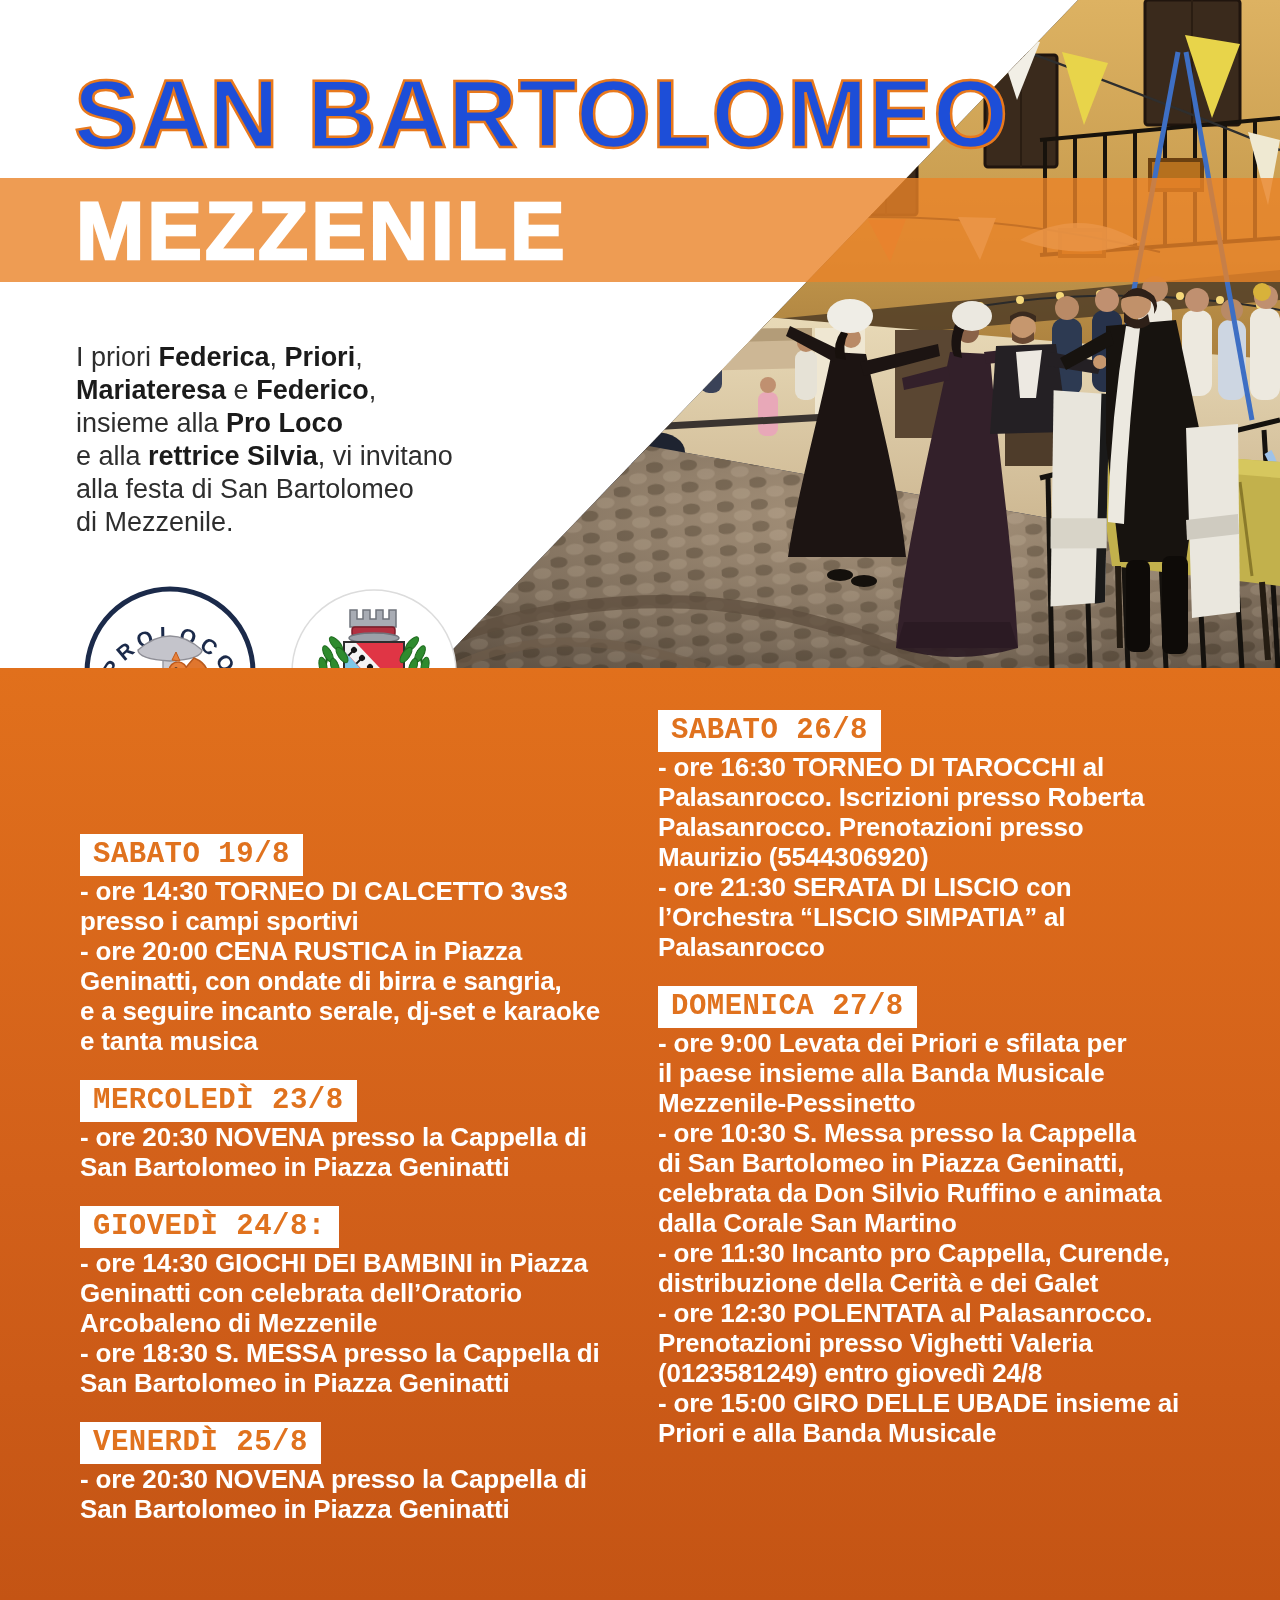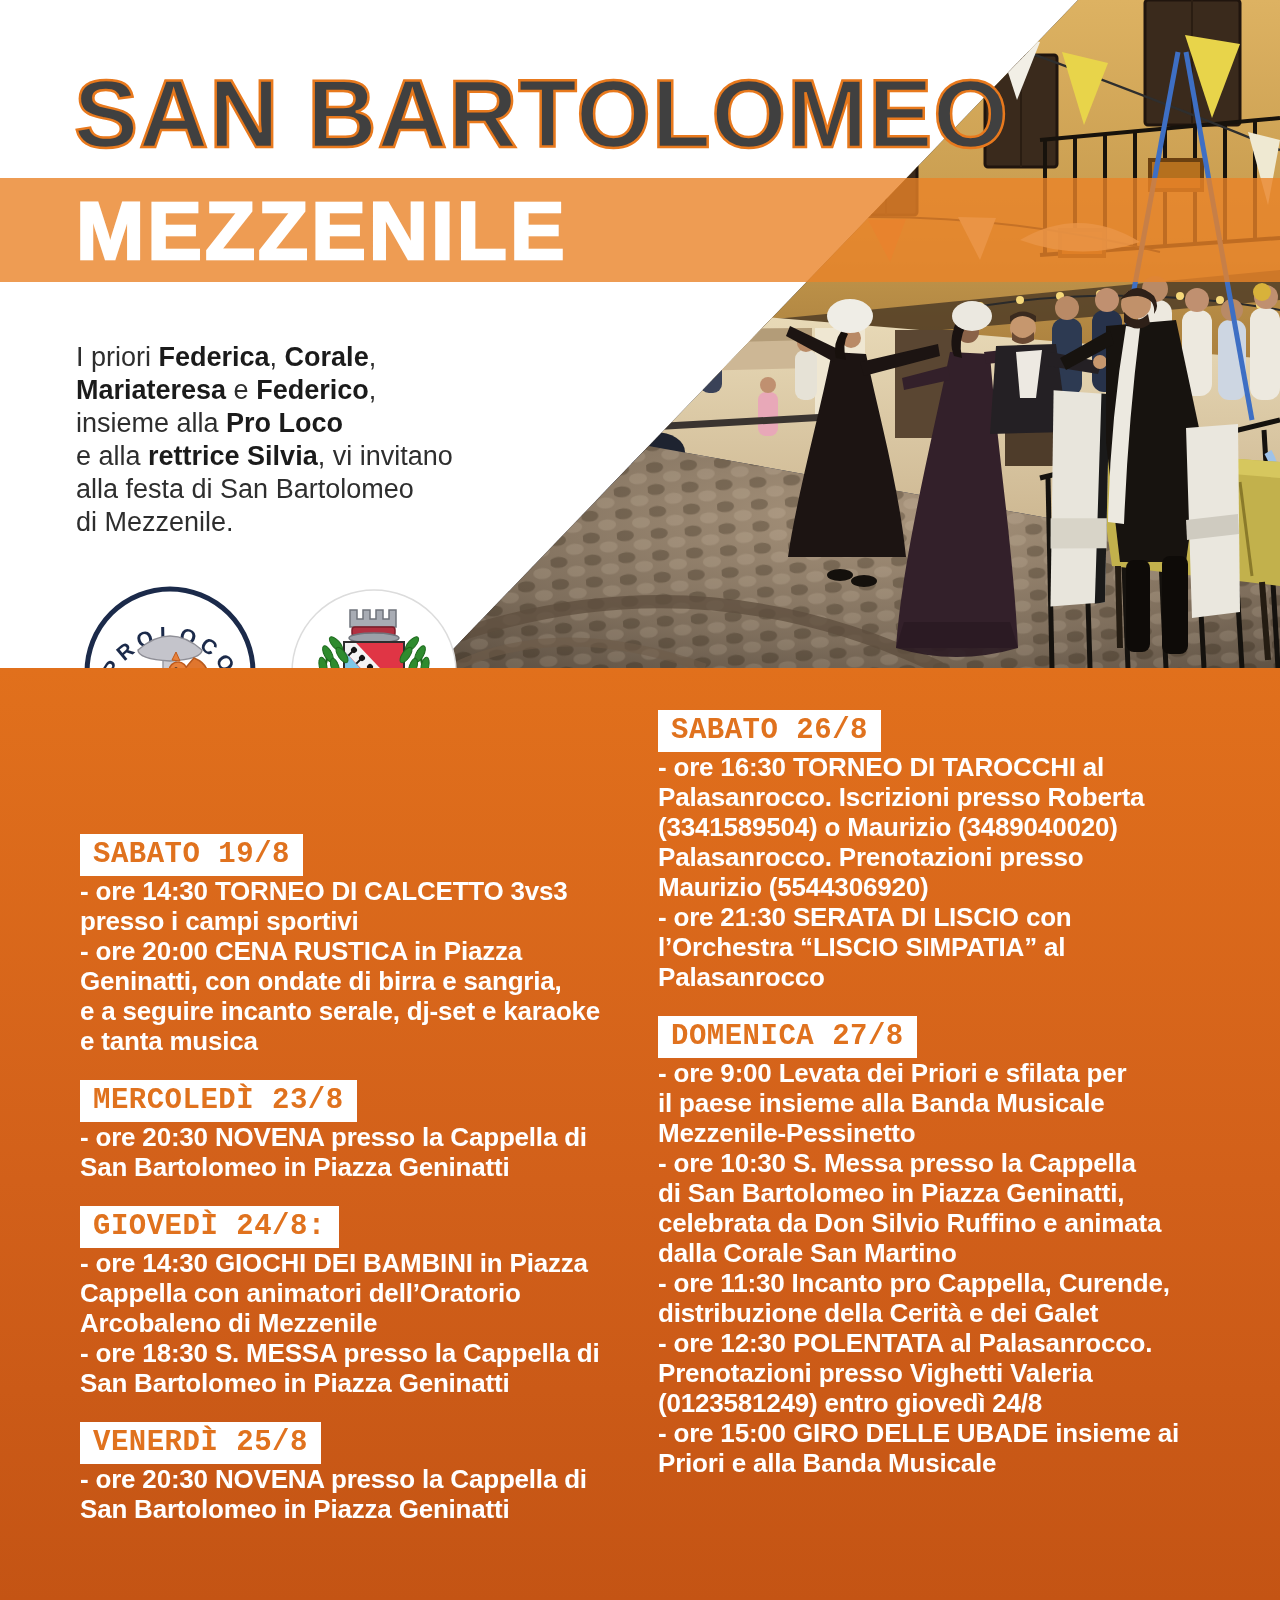--- a/index.html
+++ b/index.html
@@ -10,21 +10,21 @@
   
   .photo{
     position:absolute; left:0; top:0; width:1280px; height:668px;
     clip-path: polygon(1078px 0px, 1280px 0px, 1280px 668px, 435px 668px);
   }
   .photo svg{display:block;}
   
   .title{
     position:absolute; left:74px; top:64px; margin:0;
     font-size:96px; line-height:100px; font-weight:bold;
-    color:#404040; -webkit-text-stroke:2.5px #E8791D; letter-spacing:1px;
+    color:#1d4ed8; -webkit-text-stroke:2.5px #E8791D; letter-spacing:1px;
     white-space:nowrap;
   }
   .band{
     position:absolute; left:0; top:178px; width:1280px; height:104px;
     background:rgba(234,131,40,0.80);
   }
   .band-text{
     position:absolute; left:76px; top:0; height:104px; line-height:106px;
     font-size:82px; font-weight:bold; color:#ffffff;
     -webkit-text-stroke:2.5px #ffffff; letter-spacing:3px; white-space:nowrap;
@@ -298,21 +298,21 @@
     </svg>
   </div>
 
   <h1 class="title">SAN BARTOLOMEO</h1>
 
   <div class="band">
     <div class="band-text">MEZZENILE</div>
   </div>
 
   <div class="intro" id="intro">
-      <div><span>I priori </span><b>Federica</b><span>, </span><b>Corale</b><span>,</span></div>
+      <div><span>I priori </span><b>Federica</b><span>, </span><b>Priori</b><span>,</span></div>
       <div><b>Mariateresa</b><span> e </span><b>Federico</b><span>,</span></div>
       <div><span>insieme alla </span><b>Pro Loco</b></div>
       <div><span>e alla </span><b>rettrice Silvia</b><span>, vi invitano</span></div>
       <div><span>alla festa di San Bartolomeo</span></div>
       <div><span>di Mezzenile.</span></div>
     </div>
 
   <div class="logo logo-proloco">
     <svg width="172" height="172" viewBox="0 0 172 172">
       <defs>
@@ -452,21 +452,21 @@
         <div class="chip-row"><span class="chip">MERCOLEDÌ 23/8</span></div>
         <div class="ev">
           <div class="ev-line">- ore 20:30 NOVENA presso la Cappella di</div>
           <div class="ev-line">San Bartolomeo in Piazza Geninatti</div>
         </div>
       </div>
       <div class="sec">
         <div class="chip-row"><span class="chip">GIOVEDÌ 24/8:</span></div>
         <div class="ev">
           <div class="ev-line">- ore 14:30 GIOCHI DEI BAMBINI in Piazza</div>
-          <div class="ev-line">Cappella con animatori dell’Oratorio</div>
+          <div class="ev-line">Geninatti con celebrata dell’Oratorio</div>
           <div class="ev-line">Arcobaleno di Mezzenile</div>
         </div>
         <div class="ev">
           <div class="ev-line">- ore 18:30 S. MESSA presso la Cappella di</div>
           <div class="ev-line">San Bartolomeo in Piazza Geninatti</div>
         </div>
       </div>
       <div class="sec">
         <div class="chip-row"><span class="chip">VENERDÌ 25/8</span></div>
         <div class="ev">
@@ -474,21 +474,20 @@
           <div class="ev-line">San Bartolomeo in Piazza Geninatti</div>
         </div>
       </div>
     </div>
   <div class="col col-right" id="col-right">
       <div class="sec">
         <div class="chip-row"><span class="chip">SABATO 26/8</span></div>
         <div class="ev">
           <div class="ev-line">- ore 16:30 TORNEO DI TAROCCHI al</div>
           <div class="ev-line">Palasanrocco. Iscrizioni presso Roberta</div>
-          <div class="ev-line">(3341589504) o Maurizio (3489040020)</div>
         </div>
         <div class="ev">
           <div class="ev-line">Palasanrocco. Prenotazioni presso</div>
           <div class="ev-line">Maurizio (5544306920)</div>
         </div>
         <div class="ev">
           <div class="ev-line">- ore 21:30 SERATA DI LISCIO con</div>
           <div class="ev-line">l’Orchestra “LISCIO SIMPATIA” al</div>
           <div class="ev-line">Palasanrocco</div>
         </div>

